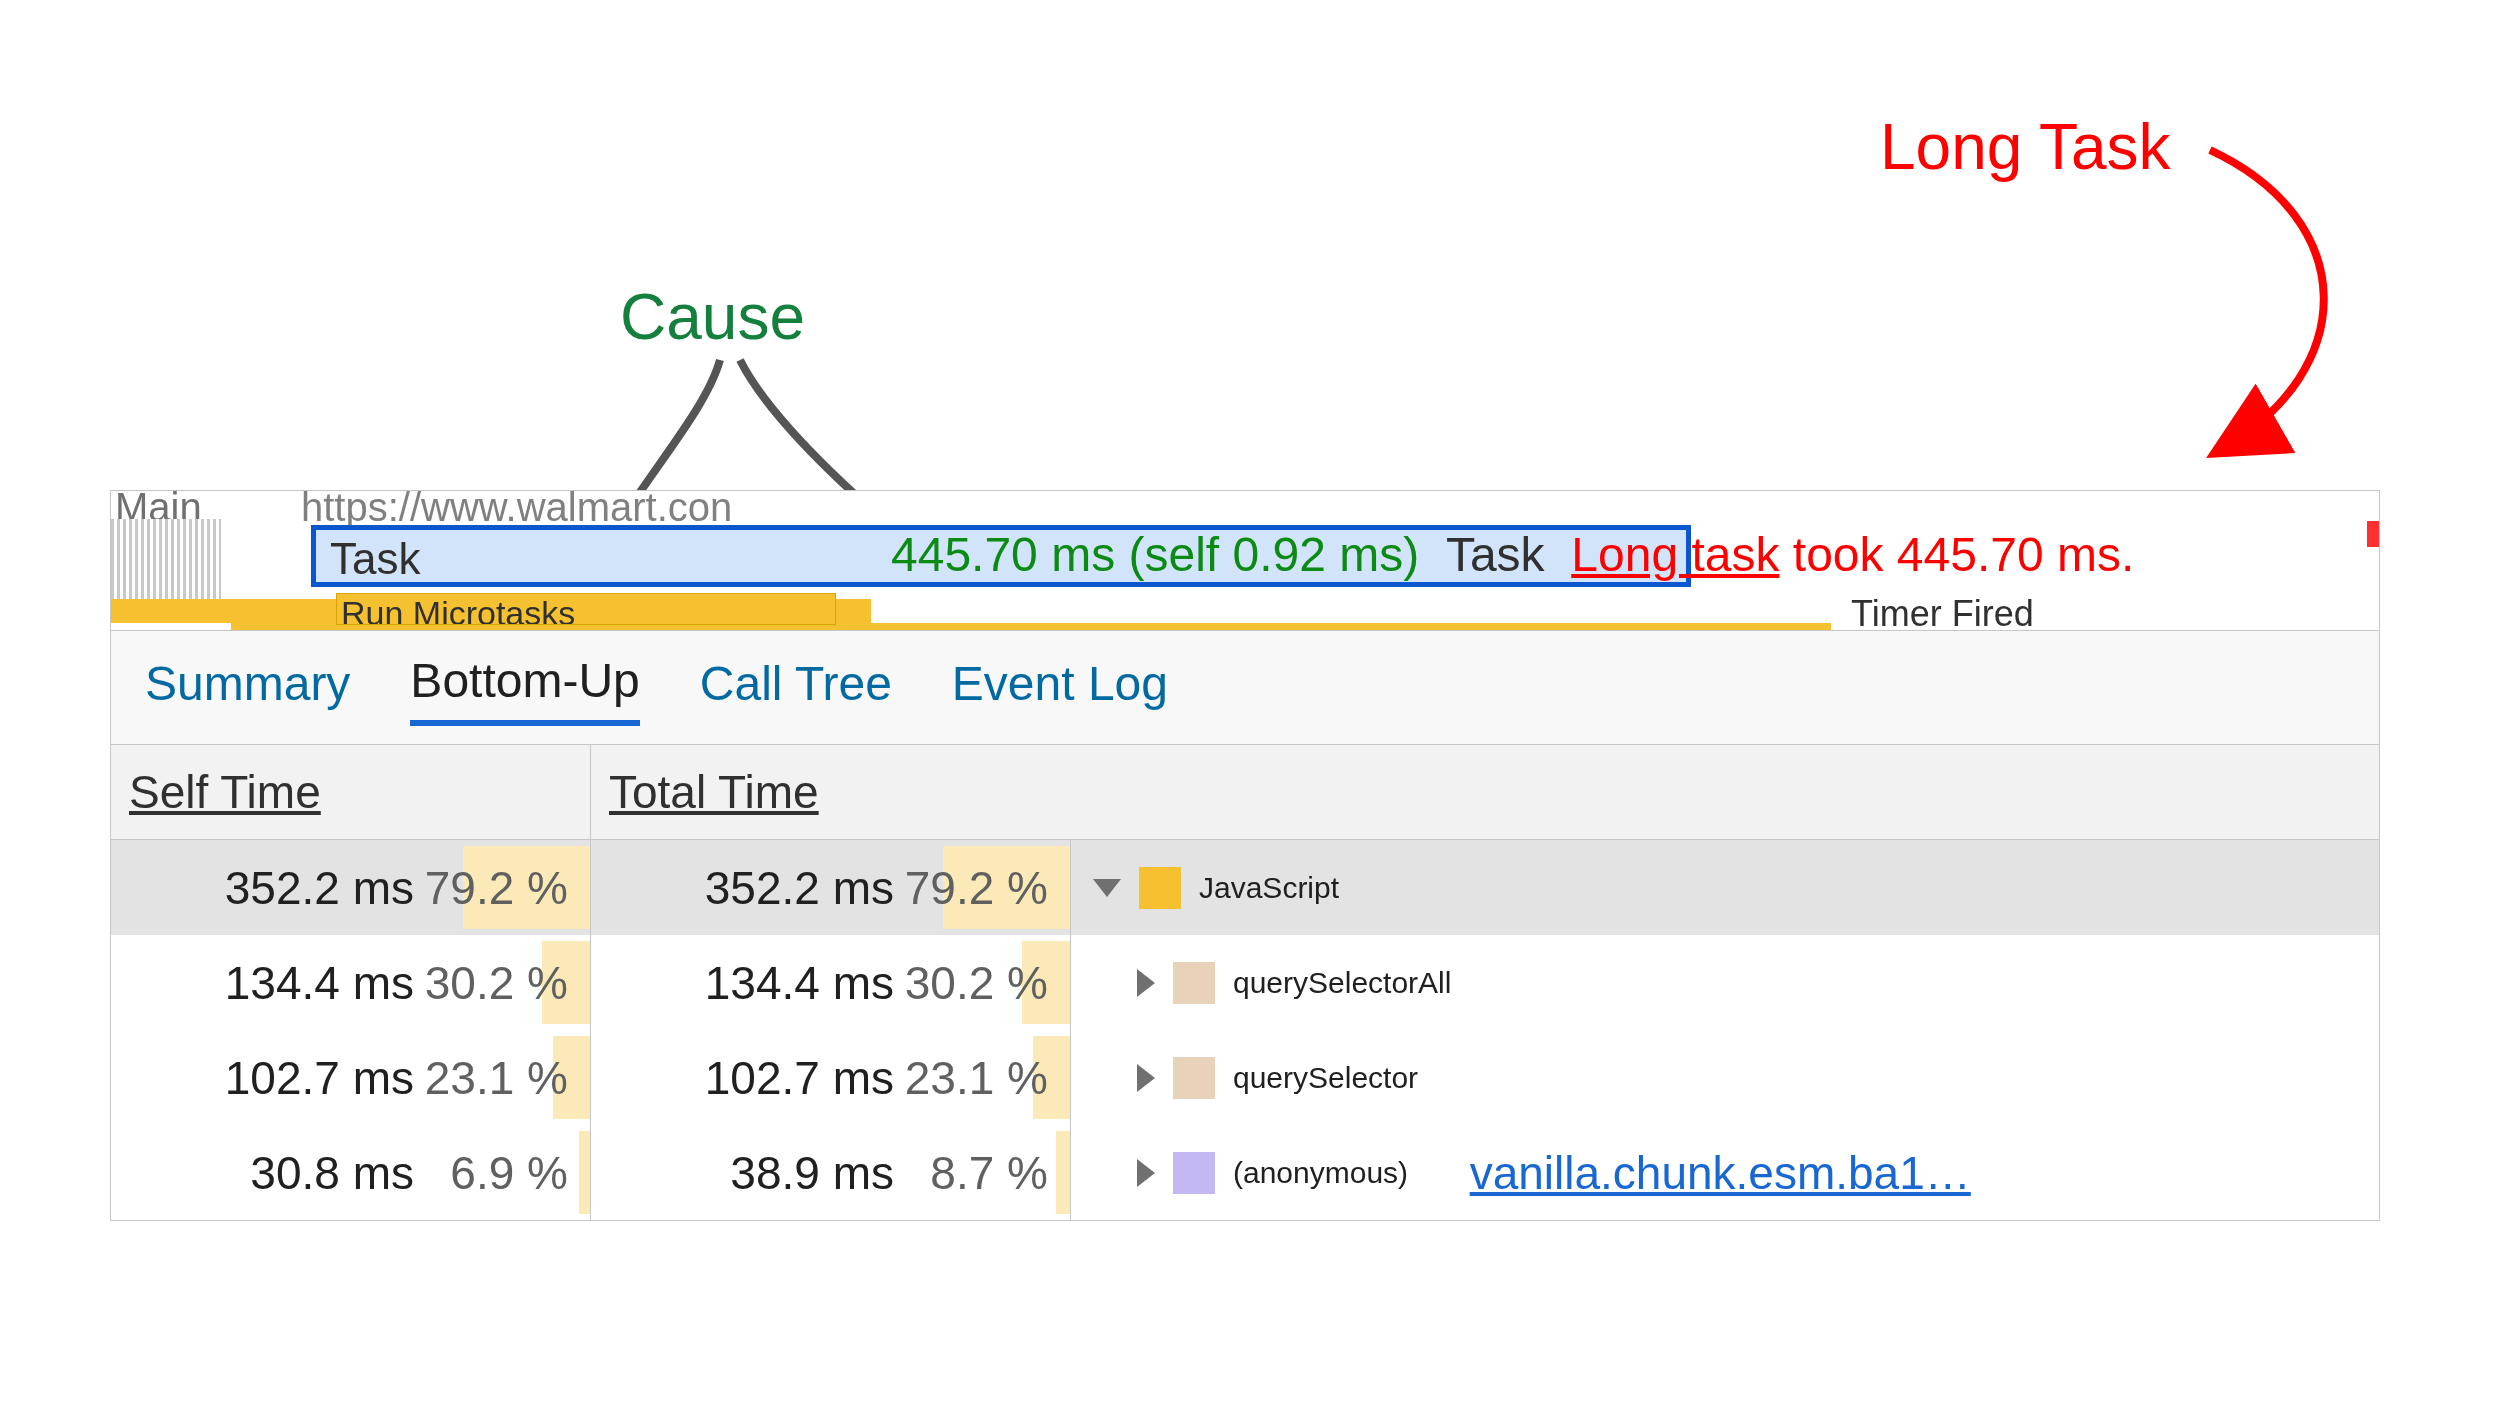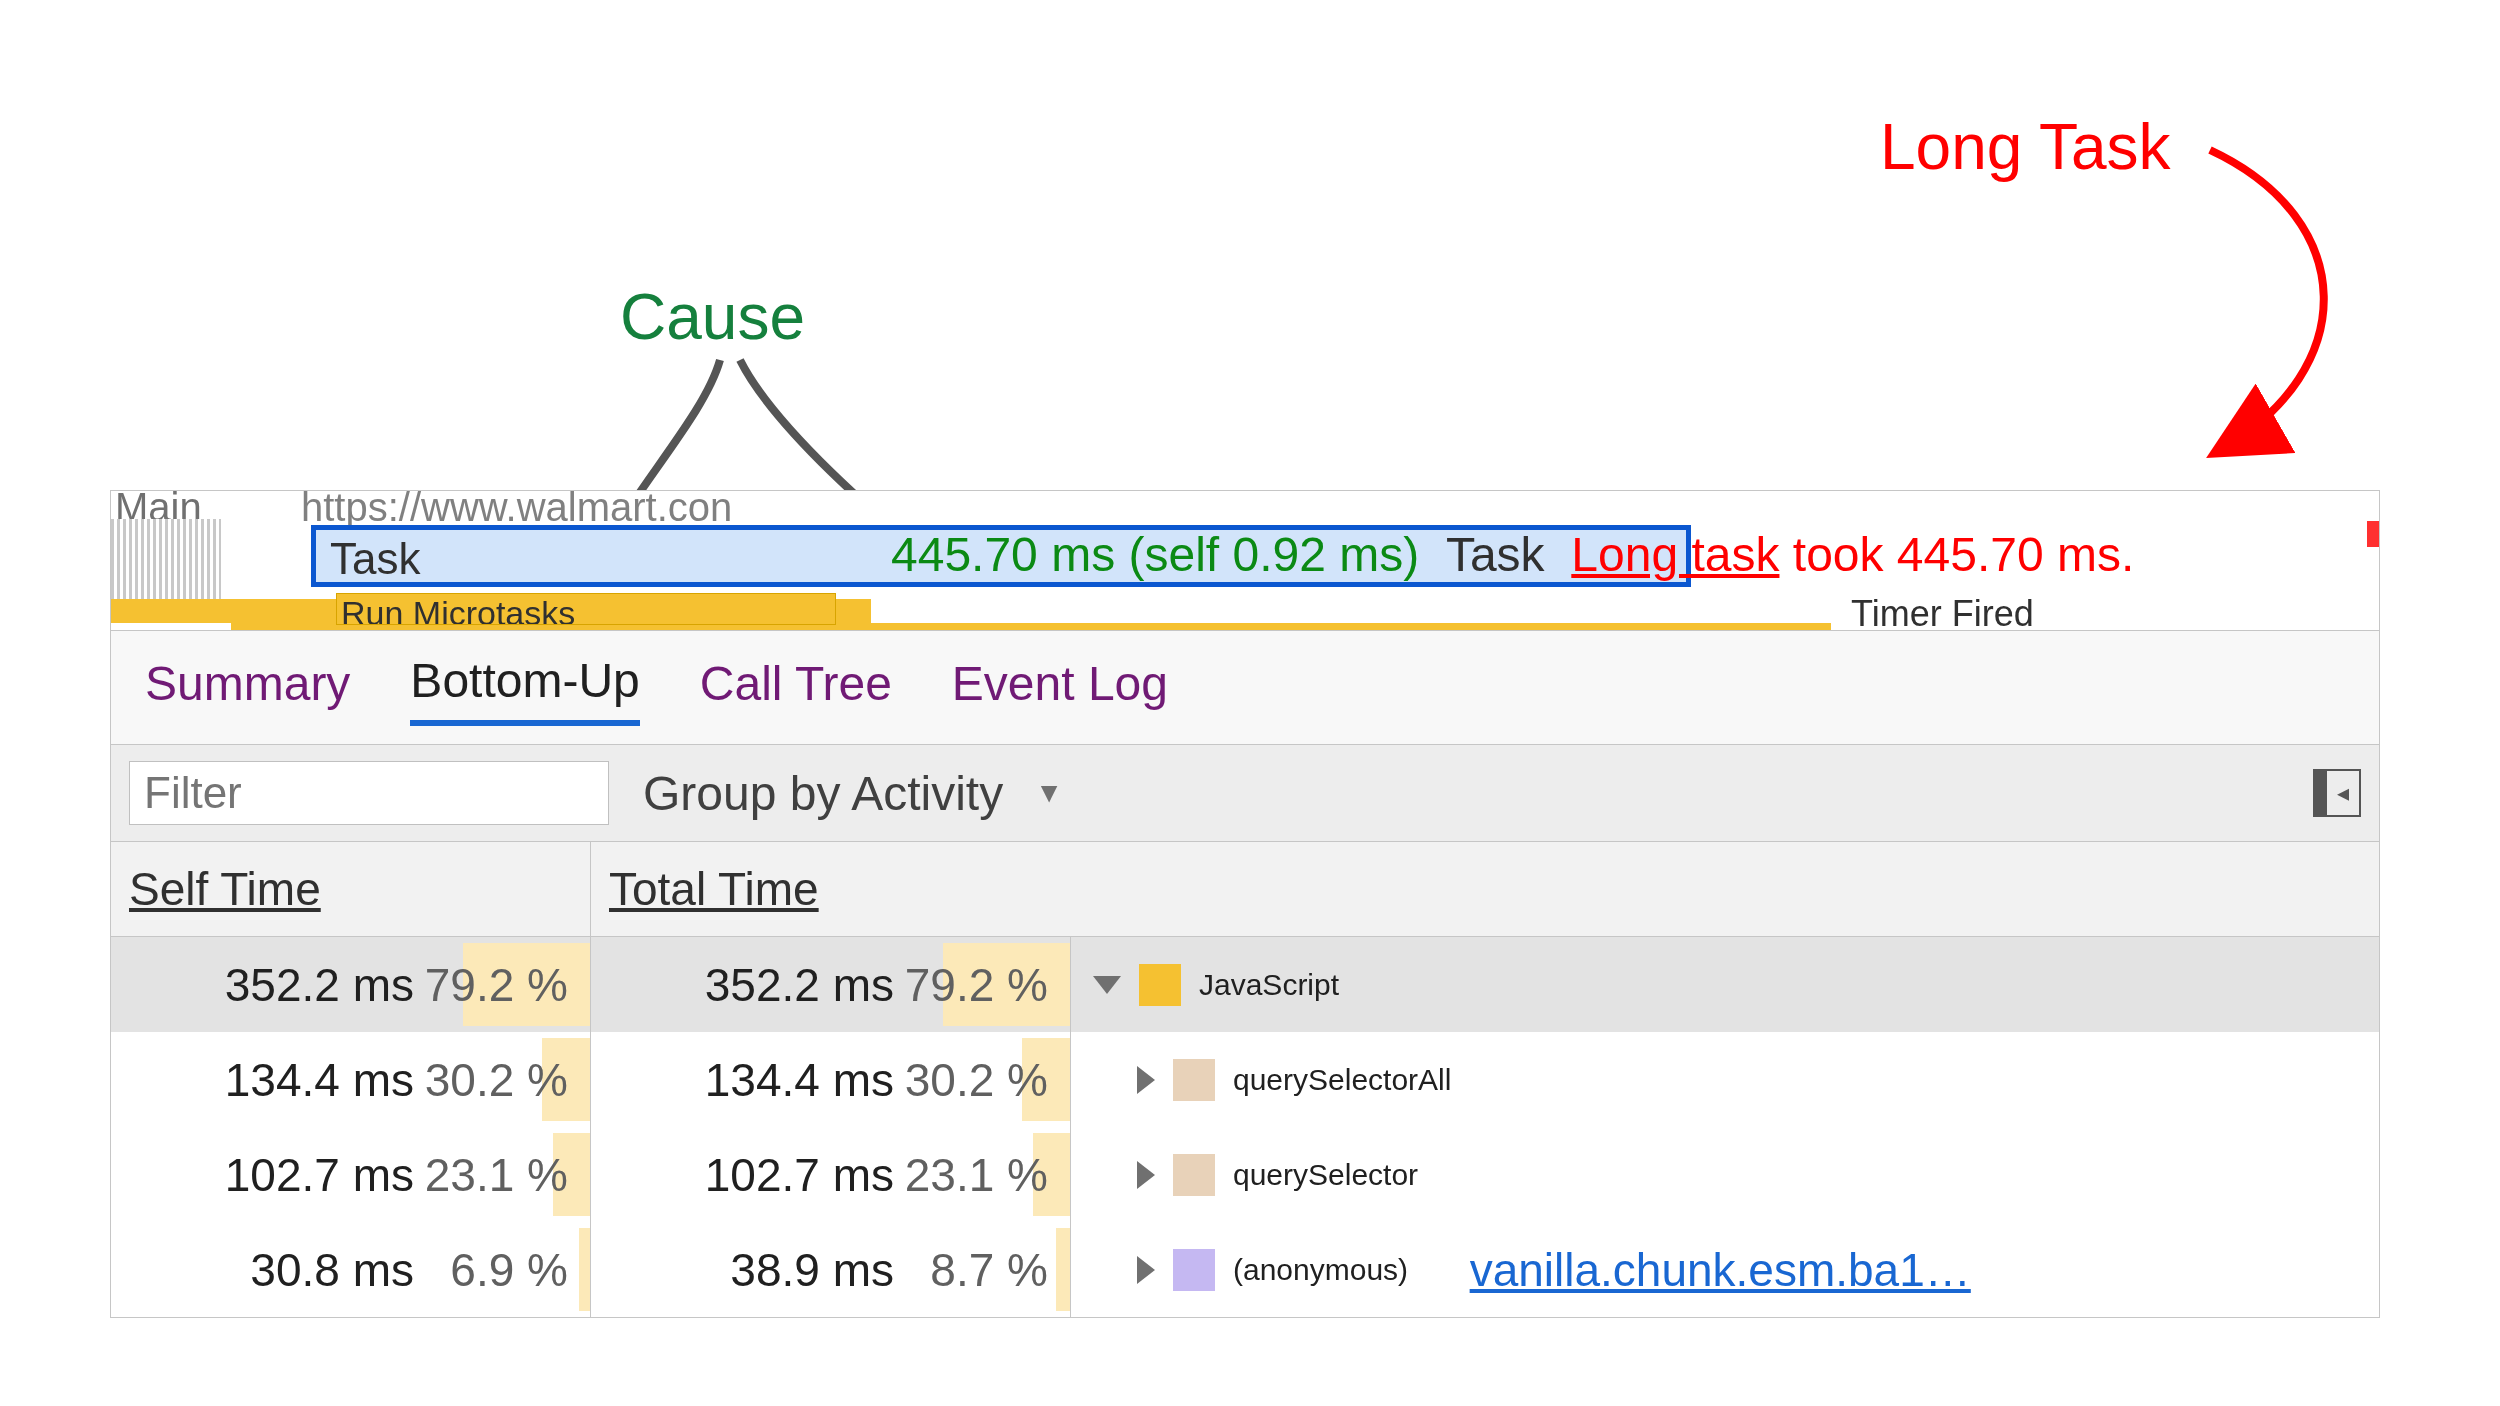--- a/index.html
+++ b/index.html
@@ -44,21 +44,21 @@
   .tl-micro { position:absolute; left:225px; top:102px; height:32px; width:500px; background:#f5c131;
               border:1px solid #d8a400; font-size:34px; padding-left:4px; color:#303030; overflow:hidden; }
   .tl-timerf { position:absolute; left:1740px; top:102px; font-size:36px; color:#303030; white-space:nowrap; overflow:hidden; width:520px; }
   .tl-redmark { position:absolute; top:30px; width:12px; height:26px; background:#ff3030; }
   .tl-redmark.r1 { left:0; }
   .tl-redmark.r2 { right:0; }
 
   
   .tabs { display:flex; align-items:center; gap:60px; padding: 22px 34px 18px; border-bottom:1px solid #c6c6c6;
           background:#f8f8f8; }
-  .tab { font-size:48px; color:#701a75; padding-bottom:12px; cursor:pointer; }
+  .tab { font-size:48px; color:#0369a1; padding-bottom:12px; cursor:pointer; }
   .tab.active { color:#202020; border-bottom:6px solid #1967d2;text-align:right; }
 
   
   .toolbar { display:flex; align-items:center; gap:26px; padding: 16px 18px;
              background:#ededed; border-bottom:1px solid #c6c6c6; }
   .toolbar input.filter {
     width: 480px; height: 64px; font-size:44px; padding:4px 14px;
     border:1px solid #c0c0c0; background:#fff; color:#606060;
   }
   .toolbar .group { font-size:48px; color:#404040; margin-left:8px; }
@@ -143,29 +143,20 @@
     </div>
   </div>
 
   <div class="tabs">
     <div class="tab">Summary</div>
     <div class="tab active">Bottom-Up</div>
     <div class="tab">Call Tree</div>
     <div class="tab">Event Log</div>
   </div>
 
-  <div class="toolbar">
-    <input class="filter" placeholder="Filter" style="">
-    <span class="group">Group by Activity</span>
-    <span class="dd">▼</span>
-    <span class="spacer"></span>
-    <span class="side-icon">
-          <span>◂</span>
-        </span>
-  </div>
 
   <div class="thead">
     <div class="th">Self Time</div>
     <div class="th">Total Time</div>
   </div>
 
   <div class="tbody" id="tbody">
         <div class="trow sel">
           <div class="cell">
             <span class="bar" style="width:126.72000000000001px"></span>

